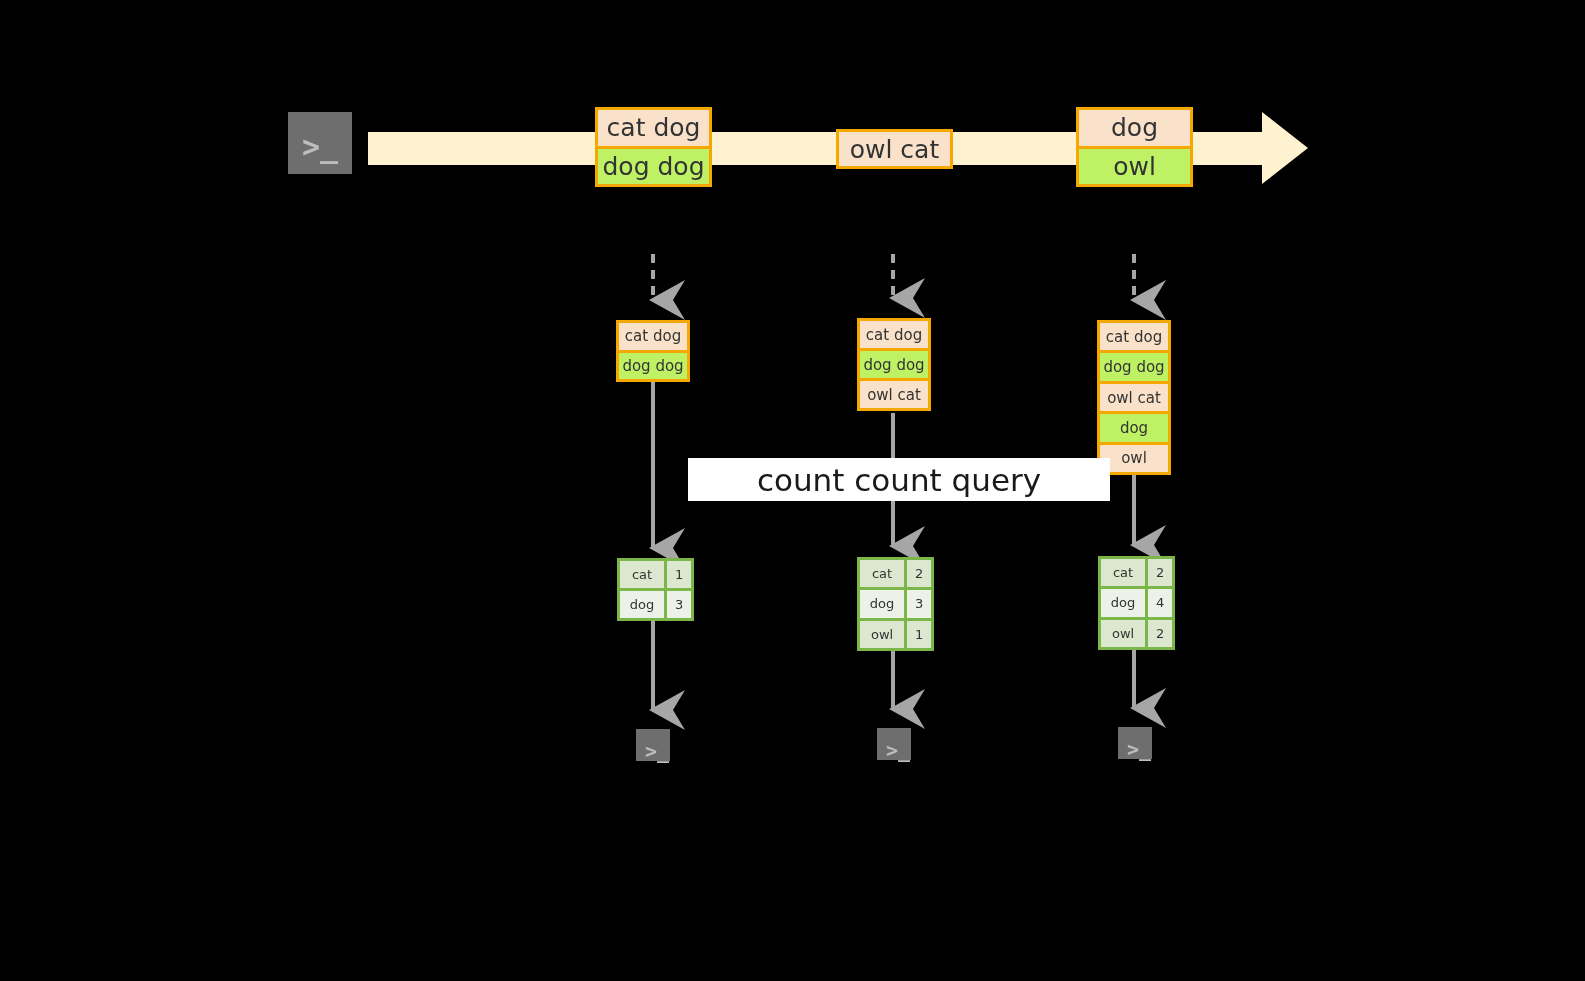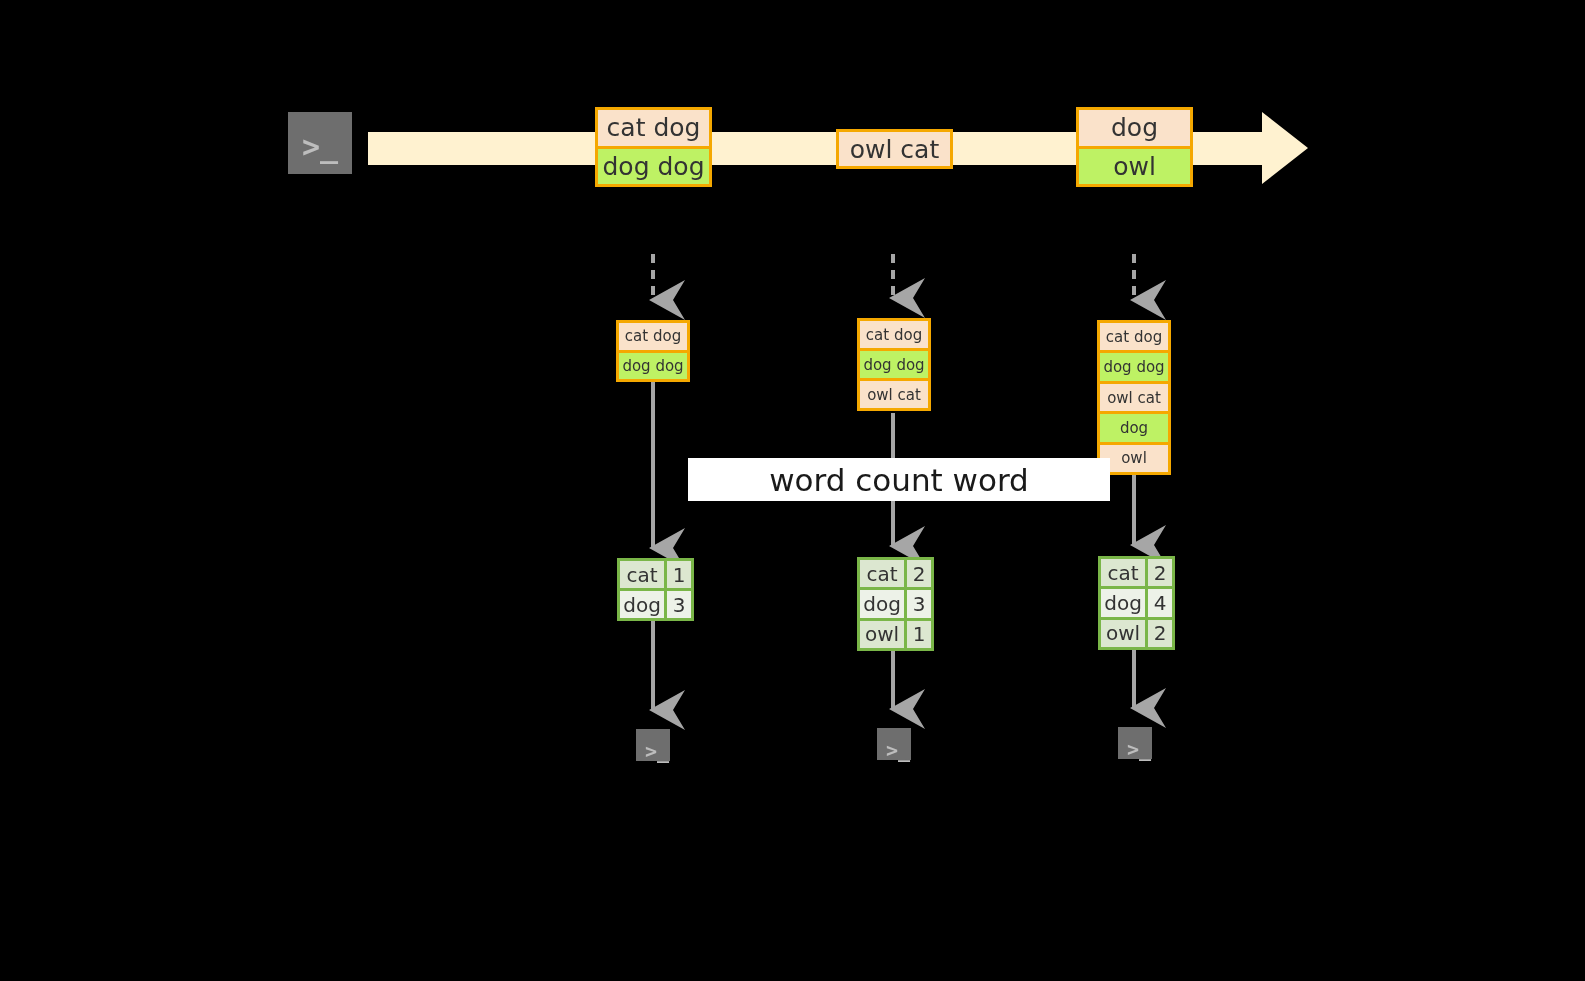--- a/index.html
+++ b/index.html
@@ -105,21 +105,21 @@
     flex: 1 1 auto;
     box-sizing: border-box;
   }
   .greentable .grow + .grow { border-top: 3px solid #7AB648; }
   .greentable .gword,
   .greentable .gcount {
     box-sizing: border-box;
     display: flex;
     align-items: center;
     justify-content: center;
-    font-size: 20px;
+    font-size: 13px;
     color: #333333;
     background: #EDF2E8;
   }
   .greentable .gword { width: 46px; }
   .greentable .gcount {
     width: 28px;
     border-left: 3px solid #7AB648;
   }
   .greentable .grow.shade .gword,
   .greentable .grow.shade .gcount { background: #DCE7D0; }
@@ -258,16 +258,16 @@
     </div>
   </div>
 
   <div class="terminal" style="left:1107px; top:716px; width:56px; height:54px;">
     <div class="hatch"></div>
     <div class="inner"></div>
     <div class="prompt" style="left:9px; top:12px; font-size:20px;">&gt;_</div>
   </div>
 
   <div id="query-label" style="left:688px; top:458px; width:422px; height:43px;">
-    <span>word count word</span>
+    <span>count count query</span>
   </div>
 
 </div>
 
 </body></html>

